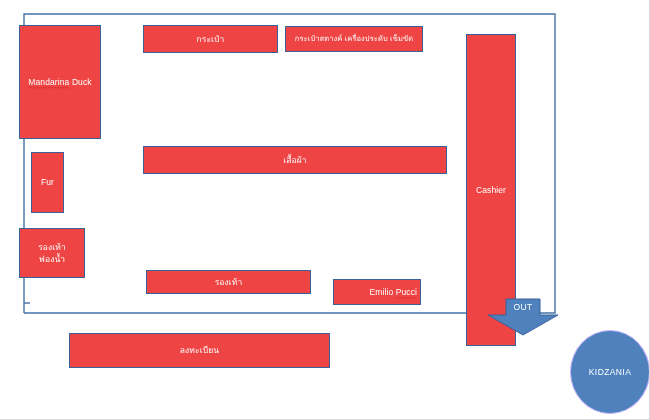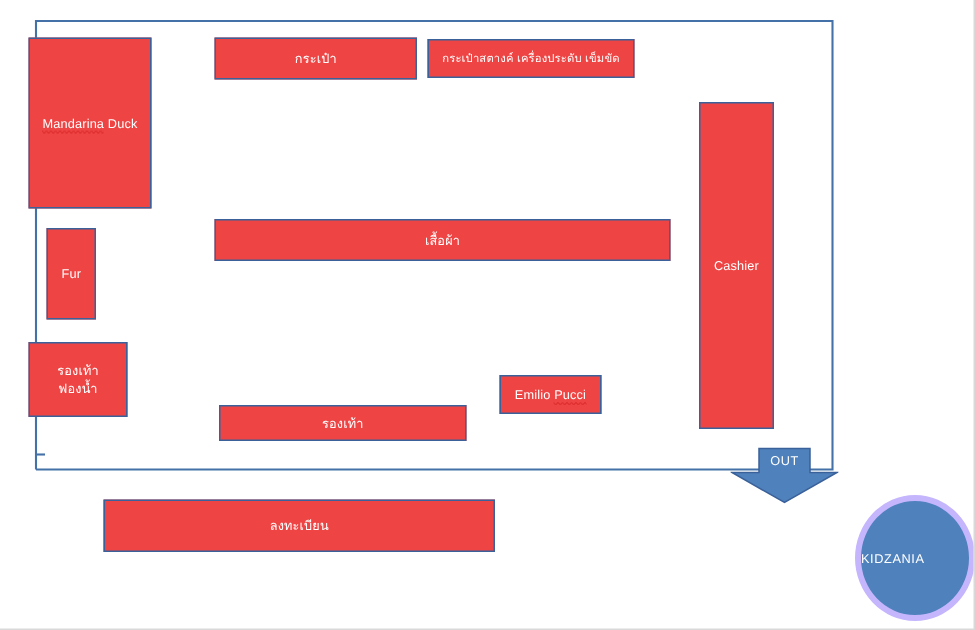--- a/index.html
+++ b/index.html
@@ -80,25 +80,25 @@
     color: #ffffff;
     font-size: 8.5px;
     letter-spacing: .3px;
     pointer-events: none;
   }
 
   
   .circle {
     position: absolute;
     background: #4F81BD;
-    border: 4px solid #c4b5fd;
+    border: 1px solid #c4b5fd;
     border-radius: 50%;
     display: flex;
     align-items: center;
-    justify-content: flex-start;
+    justify-content: center;
     color: #ffffff;
     font-size: 8.5px;
     letter-spacing: .4px;
     box-sizing: border-box;
   }
 </style>
 </head>
 <body>
 
 <div id="page">
@@ -132,25 +132,25 @@
   </div>
 
   <div class="zone" style="left:143px; top:146px; width:304px; height:28px;">
     <span class="line">เสื้อผ้า</span>
   </div>
 
   <div class="zone" style="left:146px; top:270px; width:165px; height:24px;">
     <span class="line">รองเท้า</span>
   </div>
 
-  <div class="zone" style="left:333px; top:250px; width:68px; height:26px;">
+  <div class="zone" style="left:333px; top:279px; width:88px; height:26px;align-items:flex-end;">
     <span class="line"><span>Emilio </span><span class="squiggle">Pucci</span></span>
   </div>
 
-  <div class="zone" style="left:466px; top:34px; width:50px; height:218px;margin-top:34px;">
+  <div class="zone" style="left:466px; top:34px; width:50px; height:312px;">
     <span class="line">Cashier</span>
   </div>
 
   <div class="zone" style="left:69px; top:333px; width:261px; height:35px;">
     <span class="line">ลงทะเบียน</span>
   </div>
 
 
 
   <div class="arrow-wrap" style="left:487px; top:298px; width:72px; height:38px;">

